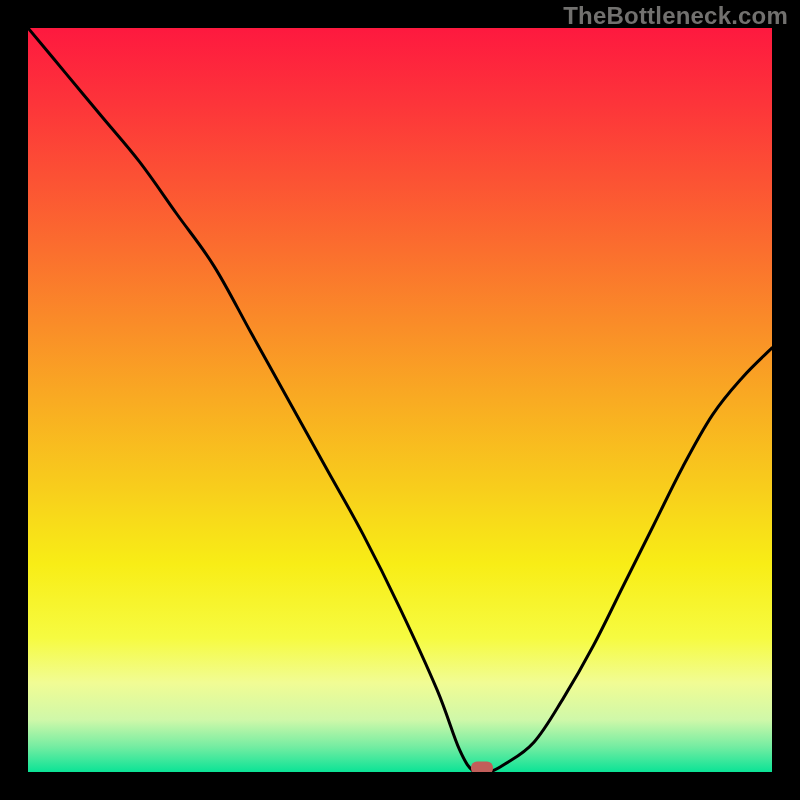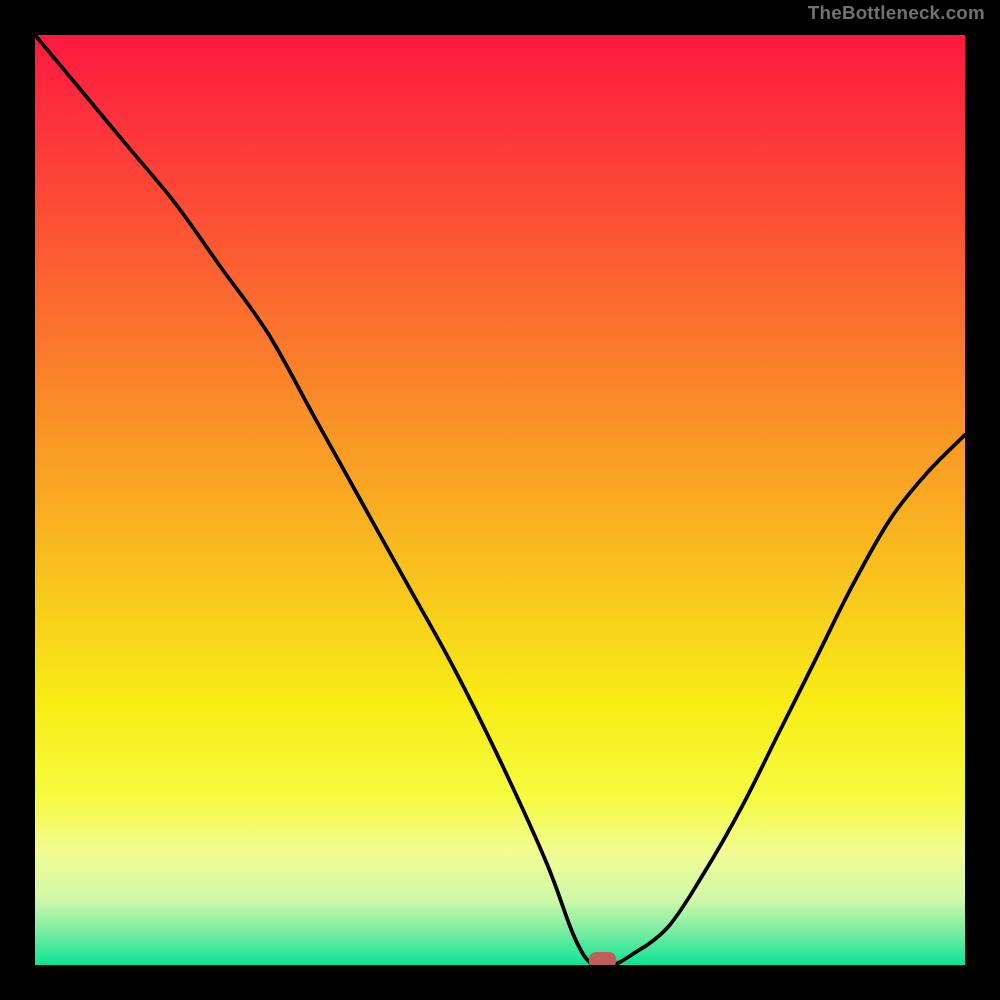--- a/index.html
+++ b/index.html
@@ -44,21 +44,21 @@
     height: 13px;
     border-radius: 6px;
     background: #c15e5a;
     transform: translate(-50%, -50%);
   }
   .watermark {
     position: absolute;
     top: 2px;
     right: 12px;
     font-family: Arial, Helvetica, sans-serif;
-    font-size: 15px;
+    font-size: 24px;
     font-weight: 600;
     color: #72716f;
     letter-spacing: 0.2px;
   }
 </style>
 </head>
 <body>
 
 <div class="container">
 

